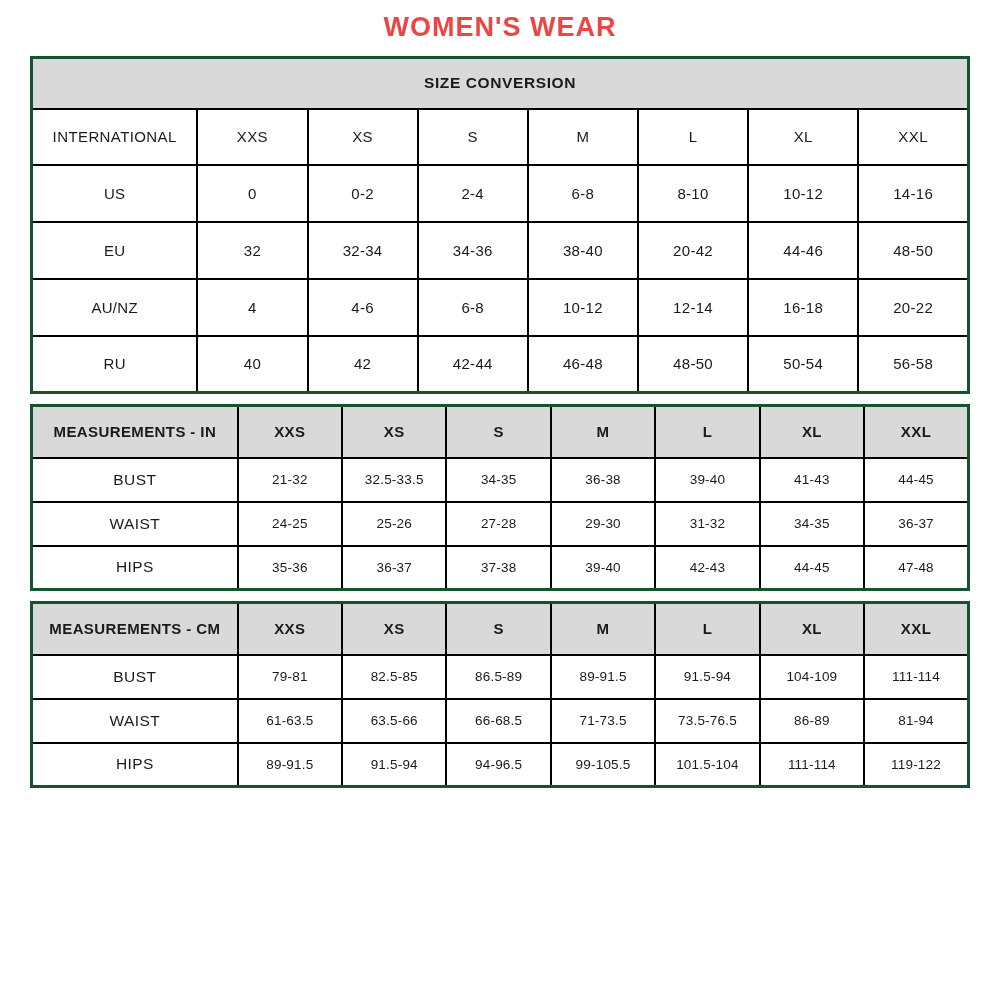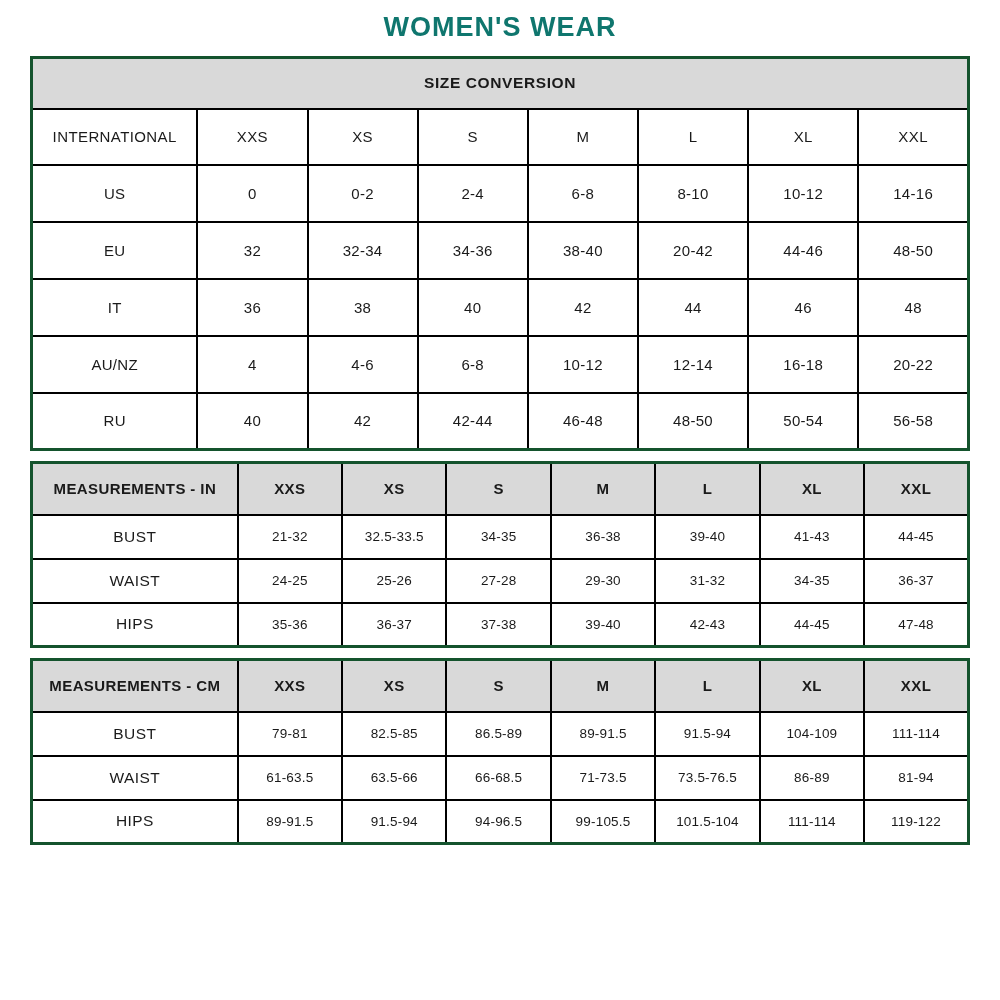--- a/index.html
+++ b/index.html
@@ -12,21 +12,21 @@
   .page {
     width: 1000px;
     height: 1000px;
     padding: 12px 30px 0 30px;
   }
   .page-title {
     text-align: center;
     font-size: 27px;
     font-weight: 700;
     letter-spacing: 1px;
-    color: #0f766e;
+    color: #ef4444;
     margin-bottom: 13px;
   }
   table {
     width: 100%;
     border-collapse: collapse;
     table-layout: fixed;
     border: 3px solid #14532d;
   }
   td, th {
     border: 2px solid #000000;
@@ -103,30 +103,20 @@
     </tr>
     <tr class="data-row">
       <td class="row-label">EU</td>
       <td>32</td>
       <td>32-34</td>
       <td>34-36</td>
       <td>38-40</td>
       <td>20-42</td>
       <td>44-46</td>
       <td>48-50</td>
-    </tr>
-    <tr class="data-row">
-      <td class="row-label">IT</td>
-      <td>36</td>
-      <td>38</td>
-      <td>40</td>
-      <td>42</td>
-      <td>44</td>
-      <td>46</td>
-      <td>48</td>
     </tr>
     <tr class="data-row">
       <td class="row-label">AU/NZ</td>
       <td>4</td>
       <td>4-6</td>
       <td>6-8</td>
       <td>10-12</td>
       <td>12-14</td>
       <td>16-18</td>
       <td>20-22</td>

